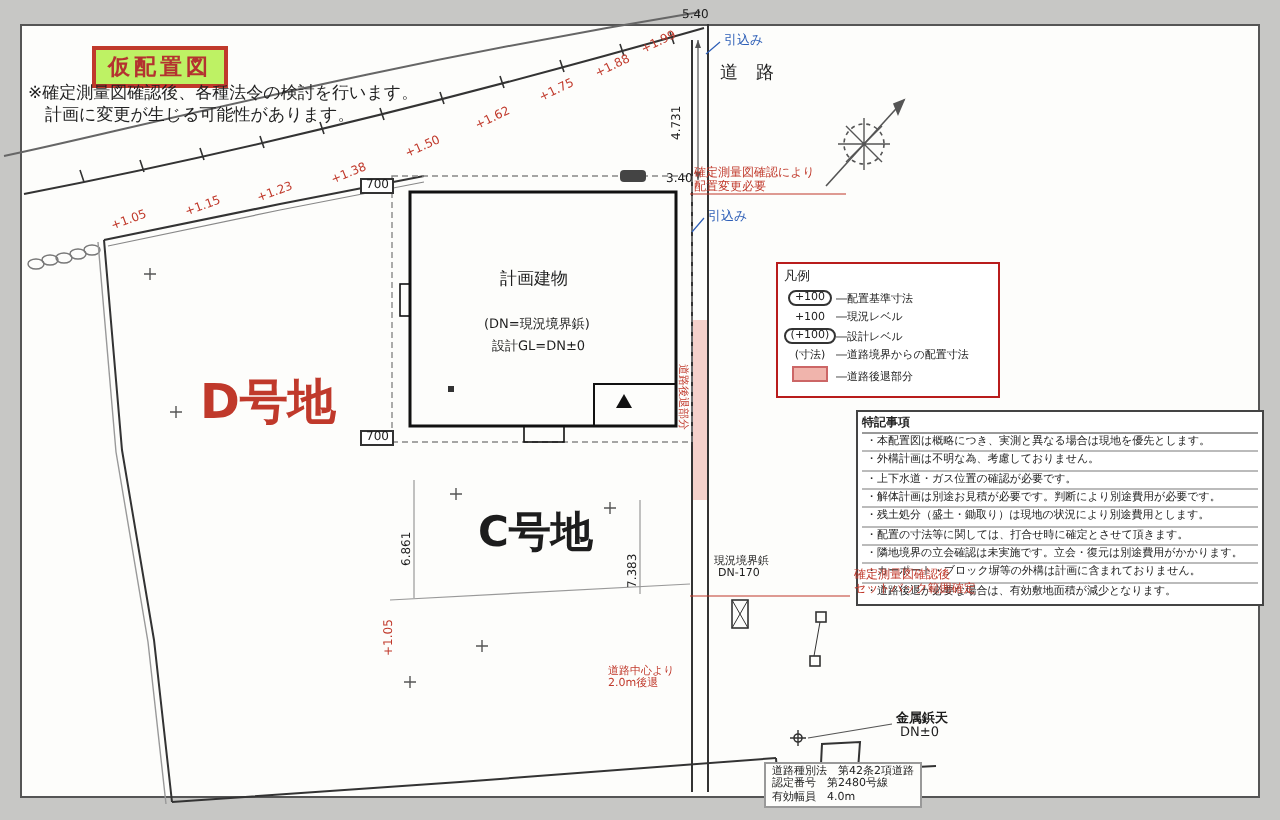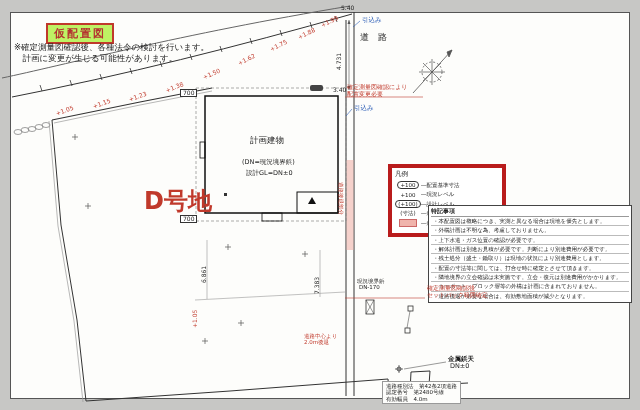--- a/index.html
+++ b/index.html
@@ -9,21 +9,21 @@
   #labels{position:absolute;left:0;top:0;width:640px;height:410px;pointer-events:none;}
   .lbl{position:absolute;white-space:nowrap;color:#1d1d1d;line-height:1.05;transform-origin:0 0;}
   .lbl.red{color:var(--red);}
   .lbl.blue{color:var(--blue);}
   .lbl.bold{font-weight:bold;}
   .lbl.boxed{border:1px solid #333;padding:0 2px;background:#fff;}
   
   #titlebox{position:absolute;left:46px;top:23px;border:2px solid var(--red);background:#bef264;color:#b43230;font-weight:bold;font-size:11px;padding:1px 6px;letter-spacing:2px;}
   #headnote{position:absolute;left:14px;top:42px;font-size:8.5px;color:#222;line-height:1.25;}
   
-  #legend{position:absolute;left:388px;top:131px;width:104px;border:4px solid #b91c1c;background:#fff;font-size:6px;color:#222;padding:2px 3px 3px;margin-top:33px;}
+  #legend{position:absolute;left:388px;top:131px;width:104px;border:1px solid #b91c1c;background:#fff;font-size:6px;color:#222;padding:2px 3px 3px;}
   #legend .ttl{font-size:6.5px;margin-bottom:1px;}
   .lg-row{display:flex;align-items:center;margin:2px 0;}
   .lg-sym{width:26px;flex:0 0 26px;text-align:center;font-size:5.5px;}
   .lg-sym .oval{display:inline-block;border:1px solid #333;border-radius:7px;padding:0 2px;}
   .lg-sym .swatch{display:inline-block;width:16px;height:6px;background:var(--pink);border:1px solid #c66;}
   .lg-lab{flex:1;font-size:5.5px;}
   
   #notes{position:absolute;left:428px;top:205px;width:198px;border:1px solid #444;background:#fff;font-size:5.5px;color:#222;padding:1px 2px 2px;}
   #notes .ttl{font-size:6px;font-weight:bold;border-bottom:1px solid #999;}
   .nt-row{border-bottom:1px solid #bbb;padding:1px 1px 1px 2px;line-height:1.15;white-space:nowrap;overflow:hidden;}
@@ -206,21 +206,22 @@
     <span class="lbl red" style="left: 347px; top: 84px; font-size: 6px;">確定測量図確認により</span>
     <span class="lbl red" style="left: 347px; top: 91px; font-size: 6px;">配置変更必要</span>
     <span class="lbl red" style="left: 427px; top: 285px; font-size: 6px;">確定測量図確認後</span>
     <span class="lbl red" style="left: 427px; top: 292px; font-size: 6px;">セットバック範囲確定</span>
     <span class="lbl red" style="left: 304px; top: 334px; font-size: 5.5px;">道路中心より</span>
     <span class="lbl red" style="left: 304px; top: 340px; font-size: 5.5px;">2.0m後退</span>
     <span class="lbl" style="left: 448px; top: 356px; font-size: 6.5px; font-weight: bold;">金属鋲天</span>
     <span class="lbl" style="left: 450px; top: 363px; font-size: 6.5px;">DN±0</span>
     <span class="lbl" style="left: 357px; top: 279px; font-size: 5.5px;">現況境界鋲</span>
     <span class="lbl" style="left: 359px; top: 285px; font-size: 5.5px;">DN-170</span>
-    <span class="lbl red bold" style="left: 100px; top: 189px; font-size: 24px; margin-left: 44px;">D号地</span>
+    <span class="lbl red bold" style="left: 100px; top: 189px; font-size: 24px;">D号地</span>
+    <span class="lbl bold" style="left: 239px; top: 255px; font-size: 21px;">C号地</span>
     <span class="lbl" style="left: 250px; top: 136px; font-size: 8.5px;">計画建物</span>
     <span class="lbl" style="left: 246px; top: 150px; font-size: 6.5px; margin-top: 20px;">設計GL=DN±0</span>
     <span class="lbl" style="left: 242px; top: 159px; font-size: 6.5px;">(DN=現況境界鋲)</span>
     <span class="lbl boxed" style="left: 180px; top: 89px; font-size: 6px;">700</span>
     <span class="lbl boxed" style="left: 180px; top: 215px; font-size: 6px;">700</span>
     <span class="lbl" style="left: 336px; top: 70px; font-size: 6px; transform: rotate(-90deg);">4.731</span>
     <span class="lbl" style="left: 201px; top: 283px; font-size: 6px; transform: rotate(-90deg);">6.861</span>
     <span class="lbl" style="left: 314px; top: 294px; font-size: 6px; transform: rotate(-90deg);">7.383</span>
     <span class="lbl red" style="left: 192px; top: 328px; font-size: 6px; transform: rotate(-90deg);">+1.05</span>
     <span class="lbl red" style="left: 343px; top: 182px; font-size: 5.5px; transform: rotate(90deg);">道路後退部分</span>

